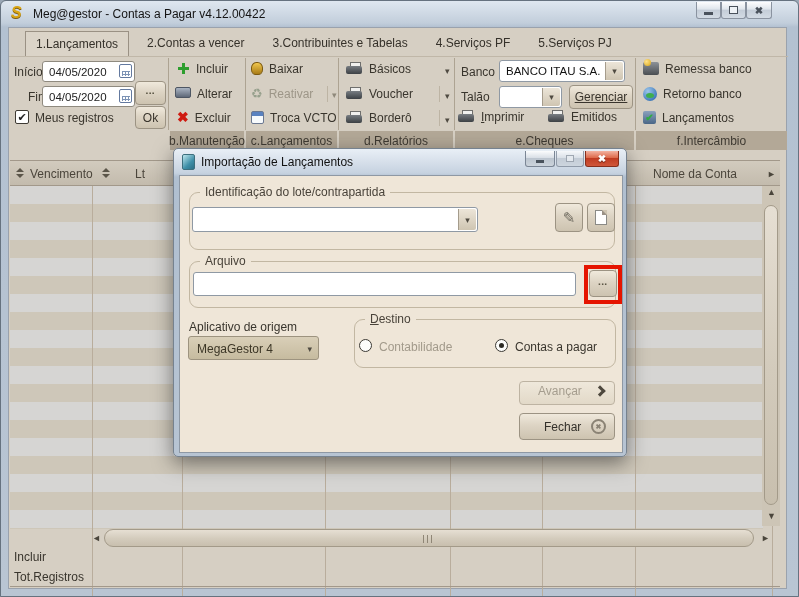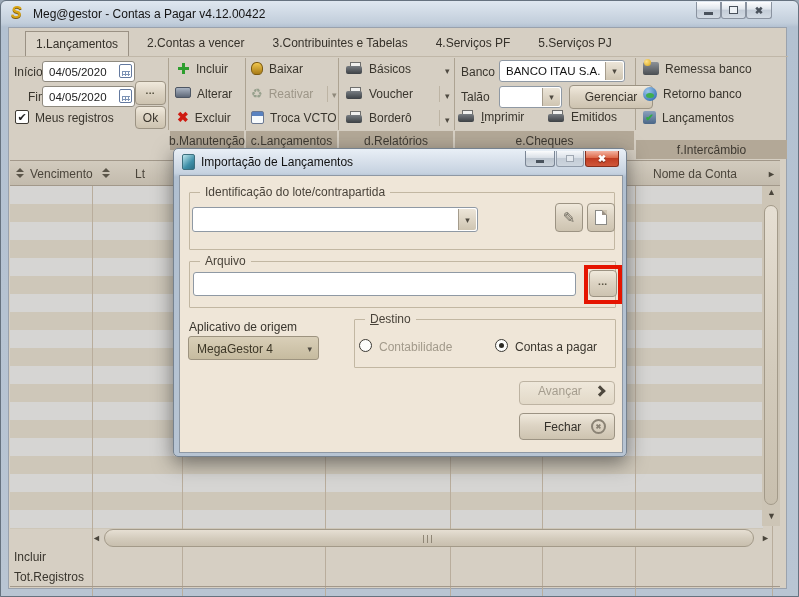--- a/index.html
+++ b/index.html
@@ -66,21 +66,21 @@
   .sort-icon .d{border-top:4px solid #5b5549;}
   .tbtn{position:absolute;display:flex;align-items:flex-start;gap:6px;}
   .arrow-glyph{font-size:9px;color:#4b463c;line-height:9px;}
   .scroll-thumb{background:linear-gradient(180deg,#e6dfd3,#d3cbbc 55%,#c8bfae);border:1px solid #a39a89;}
   .colline{position:absolute;width:1px;background:#b9ad9c;}
   
   .dialog{position:absolute;left:172px;top:147px;width:454px;height:309px;border-radius:5px;
           background:linear-gradient(180deg,#e9eff6 0,#c6d2e0 24px,#b0bfd0 28px,#b7c4d3 100%);
           border:1px solid #76828f;box-shadow:0 6px 20px rgba(30,30,30,.55);}
   .dlg-body{position:absolute;left:5px;top:26px;width:444px;height:278px;background:#efe6d8;border:1px solid #8e98a4;}
-  .groupbox{position:absolute;border:1px solid #c2b7a2;border-radius:1px;}
+  .groupbox{position:absolute;border:1px solid #c2b7a2;border-radius:9px;}
   .group-label{position:absolute;top:-8px;left:10px;background:#efe6d8;padding:0 5px;font-size:12px;color:#49433a;white-space:nowrap;}
   .doc-page-icon{position:relative;width:12px;height:15px;background:#fff;border:1px solid #8a8a86;}
   .doc-page-icon::after{content:"";position:absolute;right:-1px;top:-1px;border-style:solid;border-width:0 5px 5px 0;
           border-color:transparent #cfc5b2 #9b9286 transparent;}
   .pencil-icon{font-size:15px;color:#6f6b60;line-height:15px;}
   .radio-circle{position:absolute;width:13px;height:13px;border-radius:50%;border:1px solid #3c3a34;background:#fdfdfb;}
   .radio-dot{position:absolute;left:3px;top:3px;width:5px;height:5px;border-radius:50%;background:#2c2a24;}
   .chevron-right{width:8px;height:8px;border-top:3px solid #4e483e;border-right:3px solid #4e483e;transform:rotate(45deg);}
   .circle-x{width:15px;height:15px;border-radius:50%;border:2px solid #8b8375;display:flex;align-items:center;justify-content:center;
             font-size:7px;color:#8b8375;font-weight:bold;}
@@ -189,21 +189,21 @@
 
     <span class="abs lbl" style="left:452px;top:37px;">Banco</span>
     <div class="abs white-field" style="left:490px;top:32px;width:126px;height:22px;">
       <span class="abs" style="left:6px;top:4px;font-size:11.5px;color:#111;white-space:nowrap;">BANCO ITAU S.A.</span>
       <span class="combo-arrow-btn">▾</span>
     </div>
     <span class="abs lbl" style="left:452px;top:62px;">Talão</span>
     <div class="abs white-field" style="left:490px;top:58px;width:63px;height:22px;">
       <span class="combo-arrow-btn">▾</span>
     </div>
-    <div class="abs beige-btn" style="left:560px;top:57px;width:84px;height:24px;">Gerenciar</div>
+    <div class="abs beige-btn" style="left:560px;top:57px;width:64px;height:24px;text-decoration:underline;">Gerenciar</div>
     <div class="tbtn" style="left:449px;top:82px;">
       <span class="printer-icon"></span>
       <span class="lbl ul-first">Imprimir</span>
     </div>
     <div class="tbtn" style="left:539px;top:82px;">
       <span class="printer-icon"></span>
       <span class="lbl">Emitidos</span>
     </div>
 
     <div class="tbtn" style="left:634px;top:34px;">
@@ -224,21 +224,21 @@
       </div>
     <div class="secbar-cell" style="left:237px;top:103px;width:91px;">
         <span>c.Lançamentos</span>
       </div>
     <div class="secbar-cell" style="left:446px;top:103px;width:179px;">
         <span>e.Cheques</span>
       </div>
     <div class="secbar-cell" style="left:330px;top:103px;width:114px;">
         <span>d.Relatórios</span>
       </div>
-    <div class="secbar-cell" style="left:627px;top:103px;width:151px;margin-top:9px;">
+    <div class="secbar-cell" style="left:627px;top:103px;width:151px;">
         <span>f.Intercâmbio</span>
       </div>
 
     <div class="abs" style="left:1px;top:132px;width:770px;height:26px;background:linear-gradient(180deg,#d2cbbe,#c3bbad);border-top:1px solid #a2988a;border-bottom:1px solid #a2988a;">
       <span class="sort-icon abs" style="left:6px;top:7px;">
           <i class="u"></i>
           <i class="d"></i>
         </span>
       <span class="abs" style="left:20px;top:6px;width:62px;text-align:center;font-size:12px;color:#4b453b;">Vencimento</span>
       <span class="sort-icon abs" style="left:92px;top:7px;">

